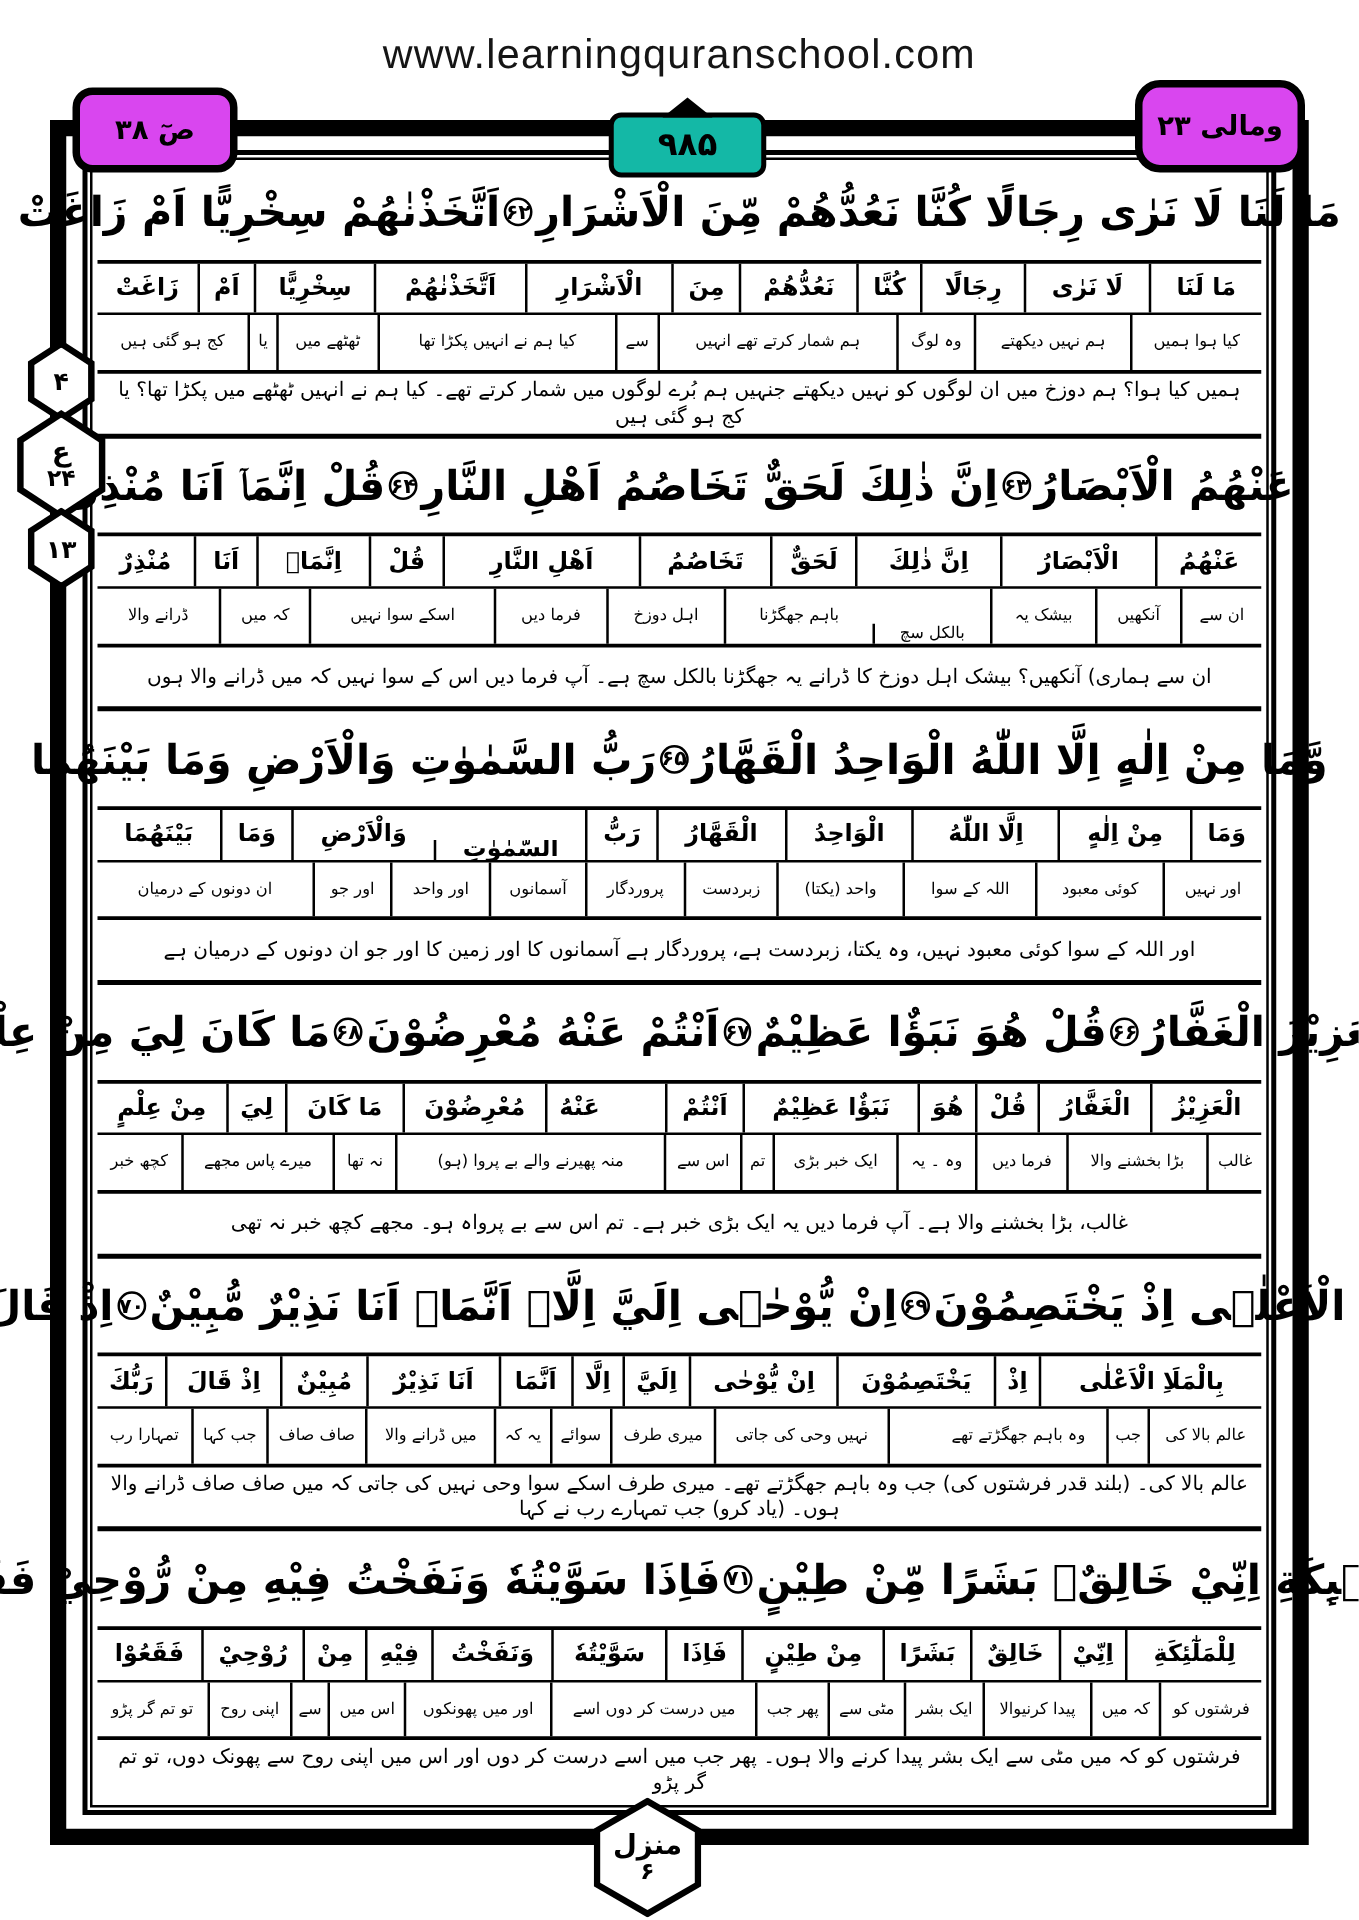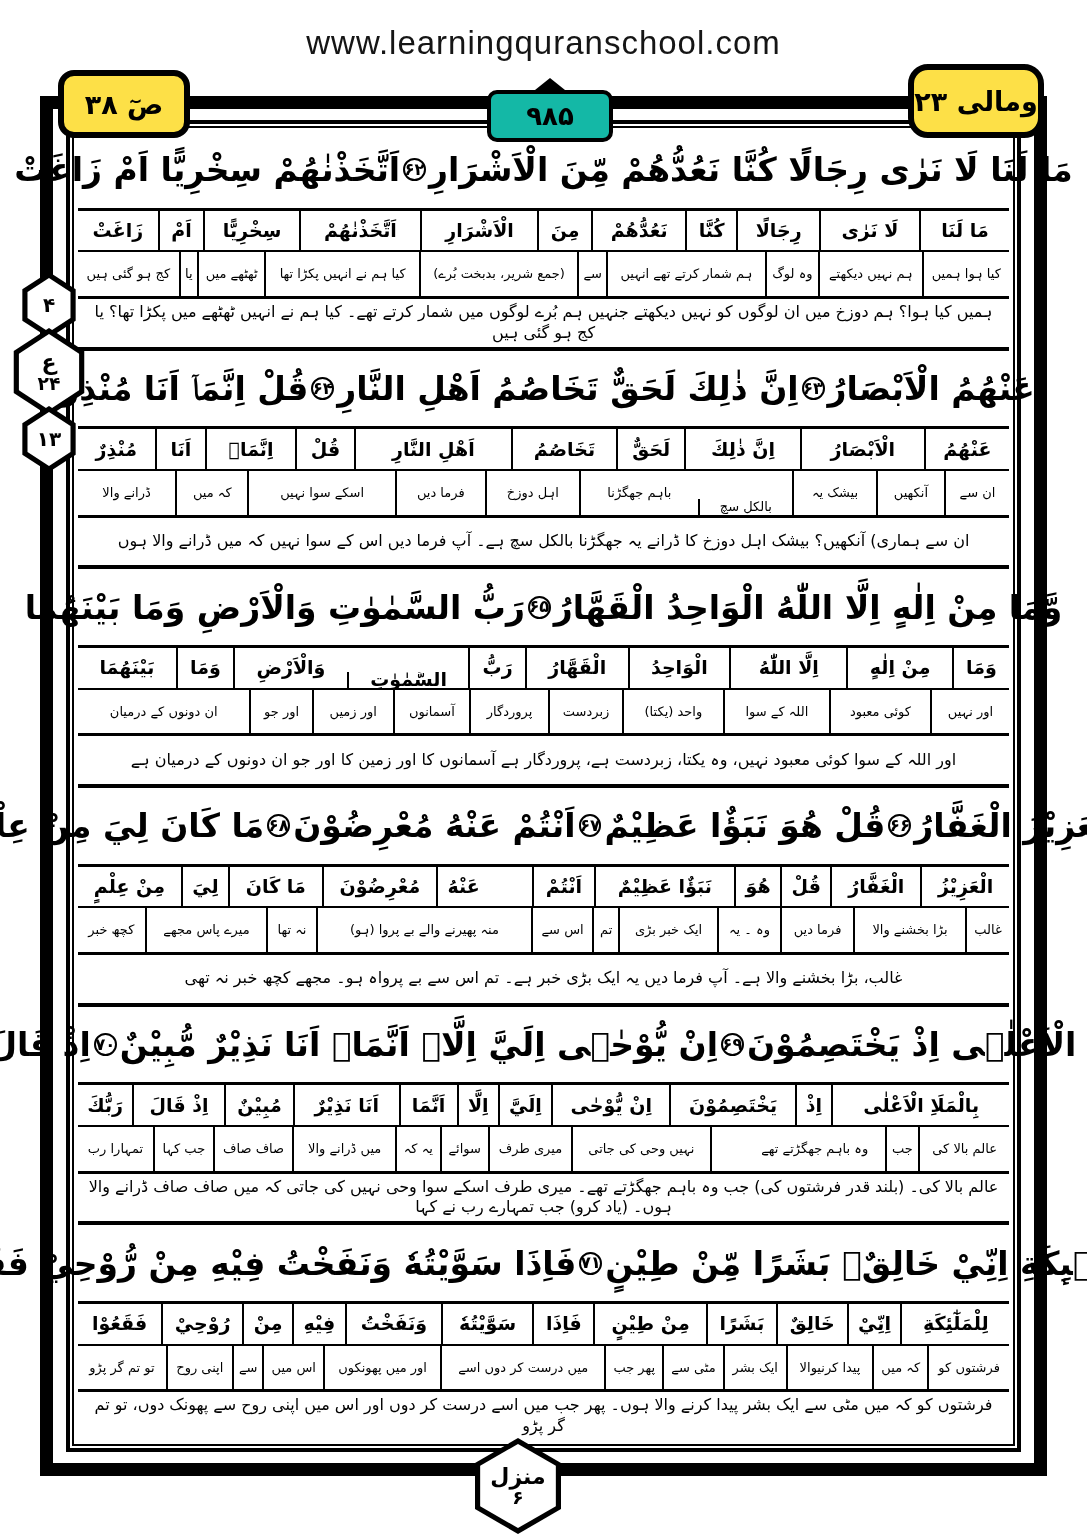--- a/index.html
+++ b/index.html
@@ -5,23 +5,23 @@
   html,body{margin:0;padding:0;background:#fff;}
   .page{position:relative;width:1087px;height:1536px;background:#fff;overflow:hidden;
         font-family:"DejaVu Sans",sans-serif;color:#000;}
   .url-header{position:absolute;top:24px;left:0;width:100%;text-align:center;
         font-family:"Liberation Sans",sans-serif;font-size:33px;font-weight:500;color:#151515;letter-spacing:1px;}
   
   .outer-frame{position:absolute;left:40px;top:96px;width:981px;height:1354px;border:13px solid #000;}
   .inner-frame{position:absolute;left:66px;top:120px;width:947px;height:1324px;border:4px solid #000;}
   .inner-frame2{position:absolute;inset:2px;border:2px solid #000;}
   
-  .cartouche{position:absolute;background:#fde047;border:6px solid #000;border-radius:16px;
+  .cartouche{position:absolute;background:#d946ef;border:6px solid #000;border-radius:16px;
         display:flex;align-items:center;justify-content:center;
-        font-weight:bold;font-size:27px;direction:rtl;z-index:5;}
+        font-weight:bold;font-size:22px;direction:rtl;z-index:5;}
   .cartouche.left{left:58px;top:70px;width:120px;height:56px;}
   .cartouche.right{left:908px;top:64px;width:124px;height:62px;border-radius:20px;}
   .page-no{position:absolute;left:487px;top:90px;width:118px;height:44px;background:#14b8a6;
         border:4px solid #000;border-radius:10px;display:flex;align-items:center;justify-content:center;
         font-weight:bold;font-size:26px;z-index:5;}
   .page-no:before{content:"";position:absolute;top:-16px;left:50%;transform:translateX(-50%);
         width:0;height:0;border-left:20px solid transparent;border-right:20px solid transparent;
         border-bottom:16px solid #000;}
   
   .hex{position:absolute;display:flex;align-items:center;justify-content:center;z-index:6;
@@ -105,21 +105,20 @@
           <div class="cell" style="flex-grow: 5;">سِخْرِيًّا</div>
           <div class="cell" style="flex-grow: 3;">اَمْ</div>
           <div class="cell" style="flex-grow: 4;">زَاغَتْ</div>
         </div>
         <div class="row meanings">
           <div class="cell" style="flex-grow: 12;">کیا ہوا ہمیں</div>
           <div class="cell" style="flex-grow: 14;">ہم نہیں دیکھتے</div>
           <div class="cell" style="flex-grow: 6;">وہ لوگ</div>
           <div class="cell" style="flex-grow: 22;">ہم شمار کرتے تھے انہیں</div>
           <div class="cell" style="flex-grow: 3;">سے</div>
-          <div class="cell" style="flex-grow: 22;">(جمع شریر، بدبخت بُرے)</div>
           <div class="cell" style="flex-grow: 24;">کیا ہم نے انہیں پکڑا تھا</div>
           <div class="cell" style="flex-grow: 9;">ٹھٹھے میں</div>
           <div class="cell" style="flex-grow: 3;">یا</div>
           <div class="cell" style="flex-grow: 13;">کج ہو گئی ہیں</div>
         </div>
         <div class="translation">ہمیں کیا ہوا؟ ہم دوزخ میں ان لوگوں کو نہیں دیکھتے جنہیں ہم بُرے لوگوں میں شمار کرتے تھے۔ کیا ہم نے انہیں ٹھٹھے میں پکڑا تھا؟ یا کج ہو گئی ہیں</div>
       </div>
       <div class="section">
         <div class="ayah-line">عَنْهُمُ الْاَبْصَارُ <span class="ayah-num">۶۳</span> اِنَّ ذٰلِكَ لَحَقٌّ تَخَاصُمُ اَهْلِ النَّارِ <span class="ayah-num">۶۴</span> قُلْ اِنَّمَاۤ اَنَا مُنْذِرٌ ۖ</div>
         <div class="row words">
@@ -163,21 +162,21 @@
           <div class="cell" style="flex-grow: 6;">بَيْنَهُمَا</div>
         </div>
         <div class="row meanings">
           <div class="cell" style="flex-grow: 8;">اور نہیں</div>
           <div class="cell" style="flex-grow: 10;">کوئی معبود</div>
           <div class="cell" style="flex-grow: 11;">اللہ کے سوا</div>
           <div class="cell" style="flex-grow: 11;">واحد (یکتا)</div>
           <div class="cell" style="flex-grow: 6;">زبردست</div>
           <div class="cell" style="flex-grow: 8;">پروردگار</div>
           <div class="cell" style="flex-grow: 7;">آسمانوں</div>
-          <div class="cell" style="flex-grow: 8;">اور زمیں</div>
+          <div class="cell" style="flex-grow: 8;">اور واحد</div>
           <div class="cell" style="flex-grow: 6;">اور جو</div>
           <div class="cell" style="flex-grow: 18;">ان دونوں کے درمیان</div>
         </div>
         <div class="translation">اور اللہ کے سوا کوئی معبود نہیں، وہ یکتا، زبردست ہے، پروردگار ہے آسمانوں کا اور زمین کا اور جو ان دونوں کے درمیان ہے</div>
       </div>
       <div class="section">
         <div class="ayah-line">الْعَزِيْزُ الْغَفَّارُ <span class="ayah-num">۶۶</span> قُلْ هُوَ نَبَؤٌا عَظِيْمٌ <span class="ayah-num">۶۷</span> اَنْتُمْ عَنْهُ مُعْرِضُوْنَ <span class="ayah-num">۶۸</span> مَا كَانَ لِيَ مِنْ عِلْمٍ</div>
         <div class="row words">
           <div class="cell" style="flex-grow: 6;">الْعَزِيْزُ</div>
           <div class="cell" style="flex-grow: 6;">الْغَفَّارُ</div>

